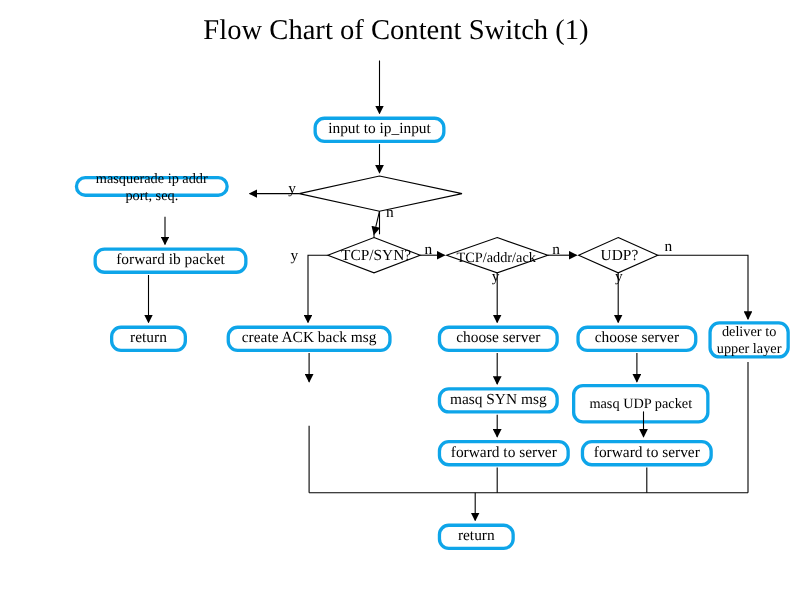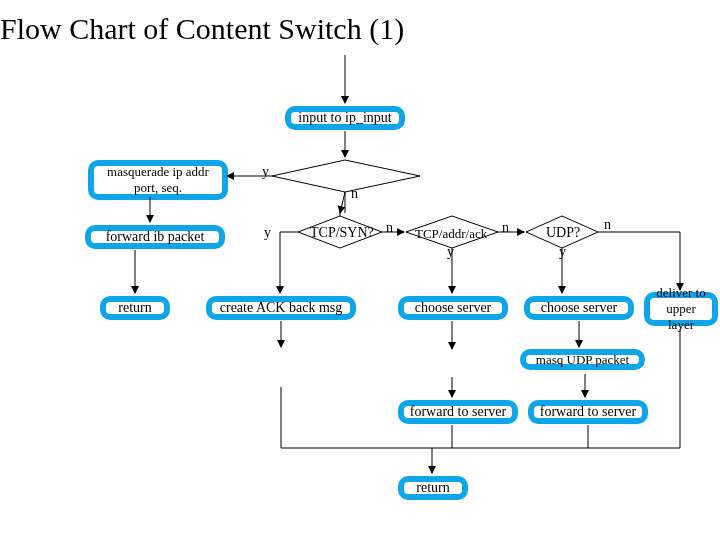--- a/index.html
+++ b/index.html
@@ -1,50 +1,51 @@
 <!DOCTYPE html>
 <html><head>
 <meta charset="utf-8">
 <style>
   html,body{margin:0;padding:0;background:#fff;font-family:"Times New Roman",Times,serif;color:#000}
   .stage{position:relative;width:720px;height:540px}
-  .title{position:absolute;left:0;right:0;top:12px;font-size:30px}
+  .title{position:absolute;left:0;right:0;top:12px;text-align:center;font-size:26px}
   .lbl{position:absolute;font-size:14px;white-space:nowrap}
-  .box{position:absolute;border:6px solid #0ea5e9;text-align:center;font-size:14px;display:flex;align-items:center;justify-content:center;padding:2px 4px;box-sizing:border-box}
+  .box{position:absolute;border:3px solid #0ea5e9;text-align:center;font-size:14px;display:flex;align-items:center;justify-content:center;padding:2px 4px;box-sizing:border-box}
   .rbox{border-radius:10px}
   .small{font-size:13px}
   svg{position:absolute;left:0;top:0}
 </style>
 </head>
 <body>
 
 <div class="stage">
 
   <div class="title">Flow Chart of Content Switch (1)</div>
 
 
   <div class="box rbox" style="left:285px;top:106px;width:120px;height:24px">input to ip_input</div>
 
-  <div class="box rbox small" style="left:88px;top:160px;width:140px;height:40px">masquerade ip addr port, seq.</div>
+  <div class="box rbox small" style="left:68px;top:160px;width:140px;height:19px">masquerade ip addr port, seq.</div>
 
   <div class="box rbox" style="left:85px;top:225px;width:140px;height:24px">forward ib packet</div>
 
   <div class="box rbox" style="left:100px;top:296px;width:70px;height:24px">return</div>
 
   <div class="lbl" style="left:310px;top:225px">TCP/SYN?</div>
   <div class="lbl small" style="left:415px;top:226px">TCP/addr/ack</div>
   <div class="lbl" style="left:546px;top:225px">UDP?</div>
 
   <div class="box rbox" style="left:206px;top:296px;width:150px;height:24px">create ACK back msg</div>
 
   <div class="box rbox" style="left:398px;top:296px;width:110px;height:24px">choose server</div>
   <div class="box rbox" style="left:524px;top:296px;width:110px;height:24px">choose server</div>
   <div class="box rbox small" style="left:644px;top:292px;width:74px;height:34px">deliver to upper layer</div>
 
-  <div class="box rbox small" style="left:520px;top:349px;width:125px;height:21px">masq UDP packet</div>
+  <div class="box rbox" style="left:398px;top:352px;width:110px;height:24px">masq SYN msg</div>
+  <div class="box rbox small" style="left:520px;top:349px;width:125px;height:36px">masq UDP packet</div>
 
   <div class="box rbox" style="left:398px;top:400px;width:120px;height:24px">forward to server</div>
   <div class="box rbox" style="left:528px;top:400px;width:120px;height:24px">forward to server</div>
 
   <div class="box rbox" style="left:398px;top:476px;width:70px;height:24px">return</div>
 
   <div class="lbl" style="left:262px;top:164px">y</div>
   <div class="lbl" style="left:351px;top:186px">n</div>
   <div class="lbl" style="left:264px;top:225px">y</div>
   <div class="lbl" style="left:386px;top:220px">n</div>

